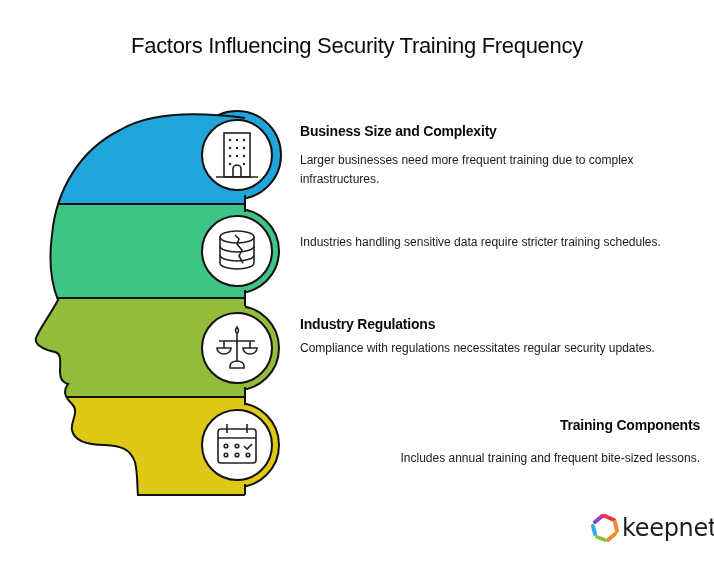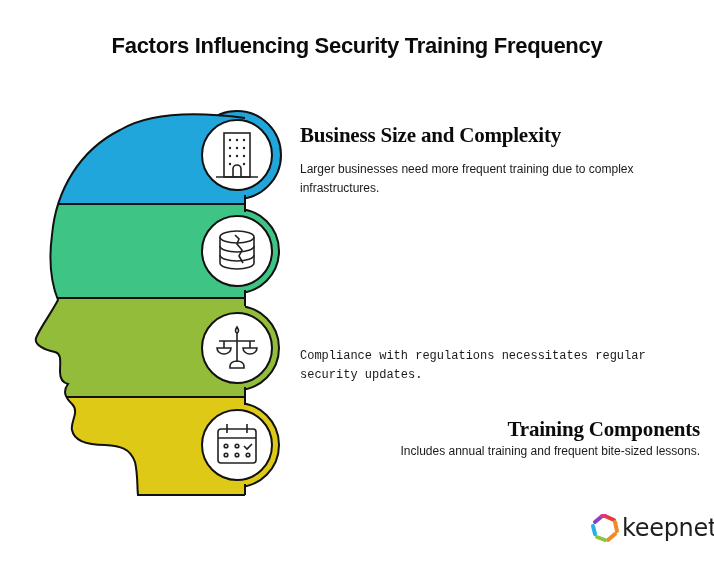--- a/index.html
+++ b/index.html
@@ -1,22 +1,22 @@
 <!DOCTYPE html>
 <html><head>
 <meta charset="utf-8">
 <style>
   html, body { margin:0; padding:0; background:#ffffff; }
   body { width:714px; height:583px; position:relative; overflow:hidden;
          font-family:"Liberation Sans", "DejaVu Sans", sans-serif; color:#111; }
   .title { position:absolute; left:0; width:714px; top:33px; text-align:center;
-           font-size:22px; font-weight:bold; letter-spacing:-0.3px; color:#0b0b0b; }
+           font-size:22px; font-weight:normal; letter-spacing:-0.3px; color:#0b0b0b; }
   svg.head { position:absolute; left:0; top:0; }
   .item { position:absolute; left:300px; width:400px; }
-  .item h2 { margin:0; font-size:21px; font-weight:bold; color:#0b0b0b; letter-spacing:-0.2px;font-family:Liberation Serif, serif; }
+  .item h2 { margin:0; font-size:14px; font-weight:bold; color:#0b0b0b; letter-spacing:-0.2px; }
   .item p { margin:0; font-size:12px; line-height:19px; color:#1a1a1a; }
   .logo { position:absolute; left:590px; top:513px; display:flex; align-items:center; }
   .logo .word { font-size:24px; color:#1e1e1e; margin-left:2px; letter-spacing:-0.3px; font-family:"DejaVu Sans", sans-serif; }
 </style>
 </head>
 <body>
 
 <div class="title">Factors Influencing Security Training Frequency</div>
 
 <svg class="head" width="714" height="583" viewBox="0 0 714 583">
@@ -144,29 +144,31 @@
     </g>
   </g>
 </svg>
 
 <div class="item" style="top:123px;">
   <h2>Business Size and Complexity</h2>
   <p style="margin-top:12px;">Larger businesses need more frequent training due to complex infrastructures.</p>
 </div>
 
 <div class="item" style="top:220px;">
+  <p style="margin-top:13px;">Industries handling sensitive data require stricter training schedules.</p>
 </div>
 
 <div class="item" style="top:316px;">
-  <p style="margin-top:31px;font-family:Liberation Mono, monospace;">Compliance with regulations necessitates regular security updates.</p>
+  <h2>Industry Regulations</h2>
+  <p style="margin-top:7px;">Compliance with regulations necessitates regular security updates.</p>
 </div>
 
 <div class="item" style="top:417px;text-align:right;">
   <h2>Training Components</h2>
-  <p style="">Includes annual training and frequent bite-sized lessons.</p>
+  <p style="margin-top:16px;">Includes annual training and frequent bite-sized lessons.</p>
 </div>
 
 <div class="logo">
   <svg width="30" height="30" viewBox="0 0 30 30">
     <g fill="none" stroke-width="4" stroke-linecap="round">
       <path d="M15 3 L24 7" stroke="#e53a3a"></path>
       <path d="M25 9 L27 18" stroke="#f08a2a"></path>
       <path d="M25 21 L18 27" stroke="#f08a2a"></path>
       <path d="M15 27 L7 24" stroke="#8cc63f"></path>
       <path d="M5 21 L3 13" stroke="#2ab0e4"></path>

